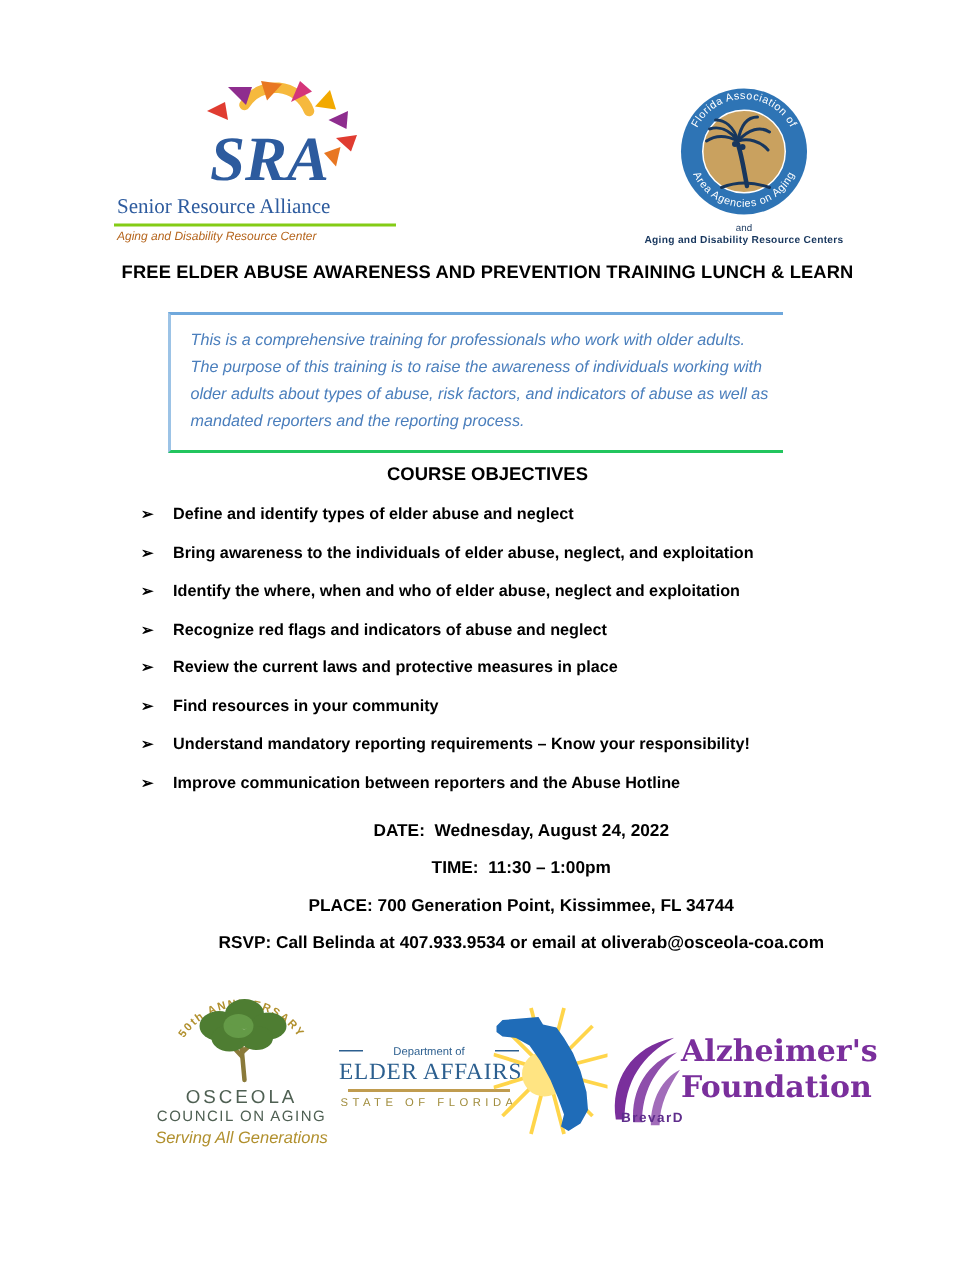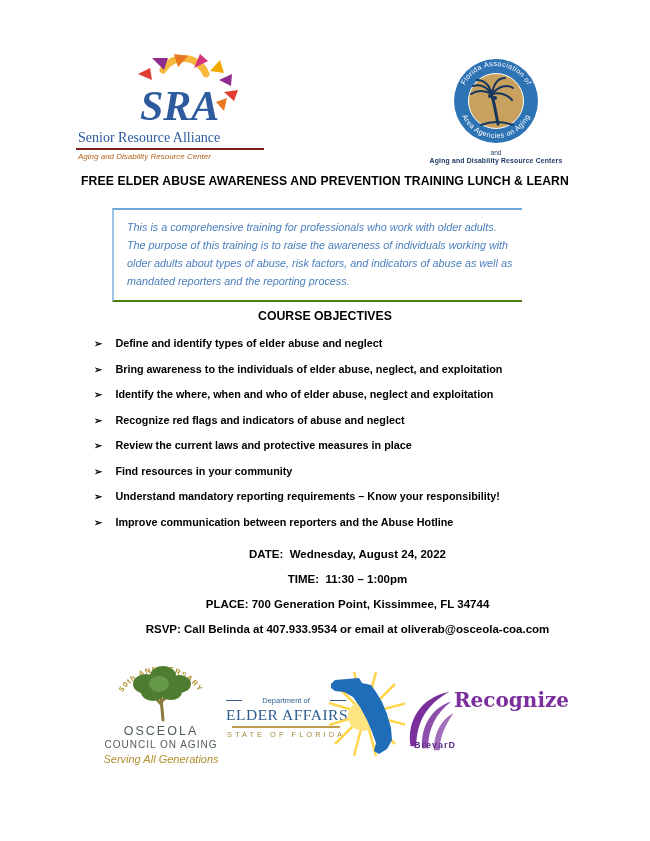--- a/index.html
+++ b/index.html
@@ -6,36 +6,36 @@
   html,body { margin:0; padding:0; background:#fff; }
   .page {
     position:relative; width:650px; height:841px; background:#fff;
     font-family:"Liberation Sans", sans-serif; color:#000; overflow:hidden;padding-left:24px;
   }
 
   
   .sra-logo { position:absolute; left:76px; top:54px; width:200px; }
   .sra-name {
     font-family:"Liberation Serif", serif; color:#2d5b9e; font-size:14px;
-    padding:0 0 2px 2px; border-bottom:2px solid #7f1d1d; width:188px;
+    padding:0 0 2px 2px; border-bottom:2px solid #84cc16; width:188px;
   }
   .sra-tagline { color:#b5651d; font-style:italic; font-size:8px; padding-left:2px; margin-top:2px; }
 
   .f4a-logo { position:absolute; left:420px; top:56px; width:152px; text-align:center; }
   .f4a-logo svg { display:block; margin:0 auto; }
   .f4a-and { font-size:6.5px; color:#17365d; line-height:7px; margin-top:1px; }
   .f4a-subtitle { font-size:6.8px; font-weight:bold; color:#17365d; white-space:nowrap; letter-spacing:0.2px; margin-top:1px; }
 
   
   .content { position:absolute; left:0; top:174px; width:650px; }
   .main-title { margin:0; text-align:center; font-size:12.2px; font-weight:bold; letter-spacing:0.1px; }
 
   .intro-box {
     margin:20px 0 0 112px; width:410px;
-    border-top:2px solid #6fa8dc; border-bottom:2px solid #4d7c0f; border-left:2px solid #9cc3e6;
+    border-top:2px solid #6fa8dc; border-bottom:2px solid #22c55e; border-left:2px solid #9cc3e6;
     padding:8px 6px 10px 13px;
   }
   .intro-box p { margin:0; color:#4a7ebc; font-style:italic; font-size:10.8px; line-height:18px; }
 
   .objectives-heading { margin:7px 0 0; text-align:center; font-size:12.3px; font-weight:bold; }
 
   .objectives { list-style:none; margin:13px 0 0; padding:0 20px 0 94px; }
   .objectives li { display:flex; gap:13px; align-items:baseline; font-weight:bold; font-size:10.8px; line-height:14px; margin-bottom:10.5px; }
   .objectives .bullet { font-size:10px; flex:0 0 auto; }
 
@@ -234,19 +234,20 @@
       </svg>
     </div>
 
     <div class="alz-logo">
       <svg class="alz-swirl" width="52" height="70" viewBox="0 0 52 72">
         <path d="M 6,62 C 2,36 16,12 46,6 C 24,18 12,36 12,62 Z" fill="#7a2f9c"></path>
         <path d="M 18,64 C 16,42 28,22 48,16 C 32,28 24,44 24,64 Z" fill="#7a2f9c" opacity="0.85"></path>
         <path d="M 30,66 C 30,48 38,34 50,28 C 42,40 36,52 36,66 Z" fill="#7a2f9c" opacity="0.7"></path>
       </svg>
       <div class="alz-text">
-        <div class="alz-line">Recognize</div>
+        <div class="alz-line">Alzheimer's</div>
+        <div class="alz-line">Foundation</div>
       </div>
       <div class="alz-region">BrevarD</div>
     </div>
 
   </div>
 </div>
 
 </body></html>

